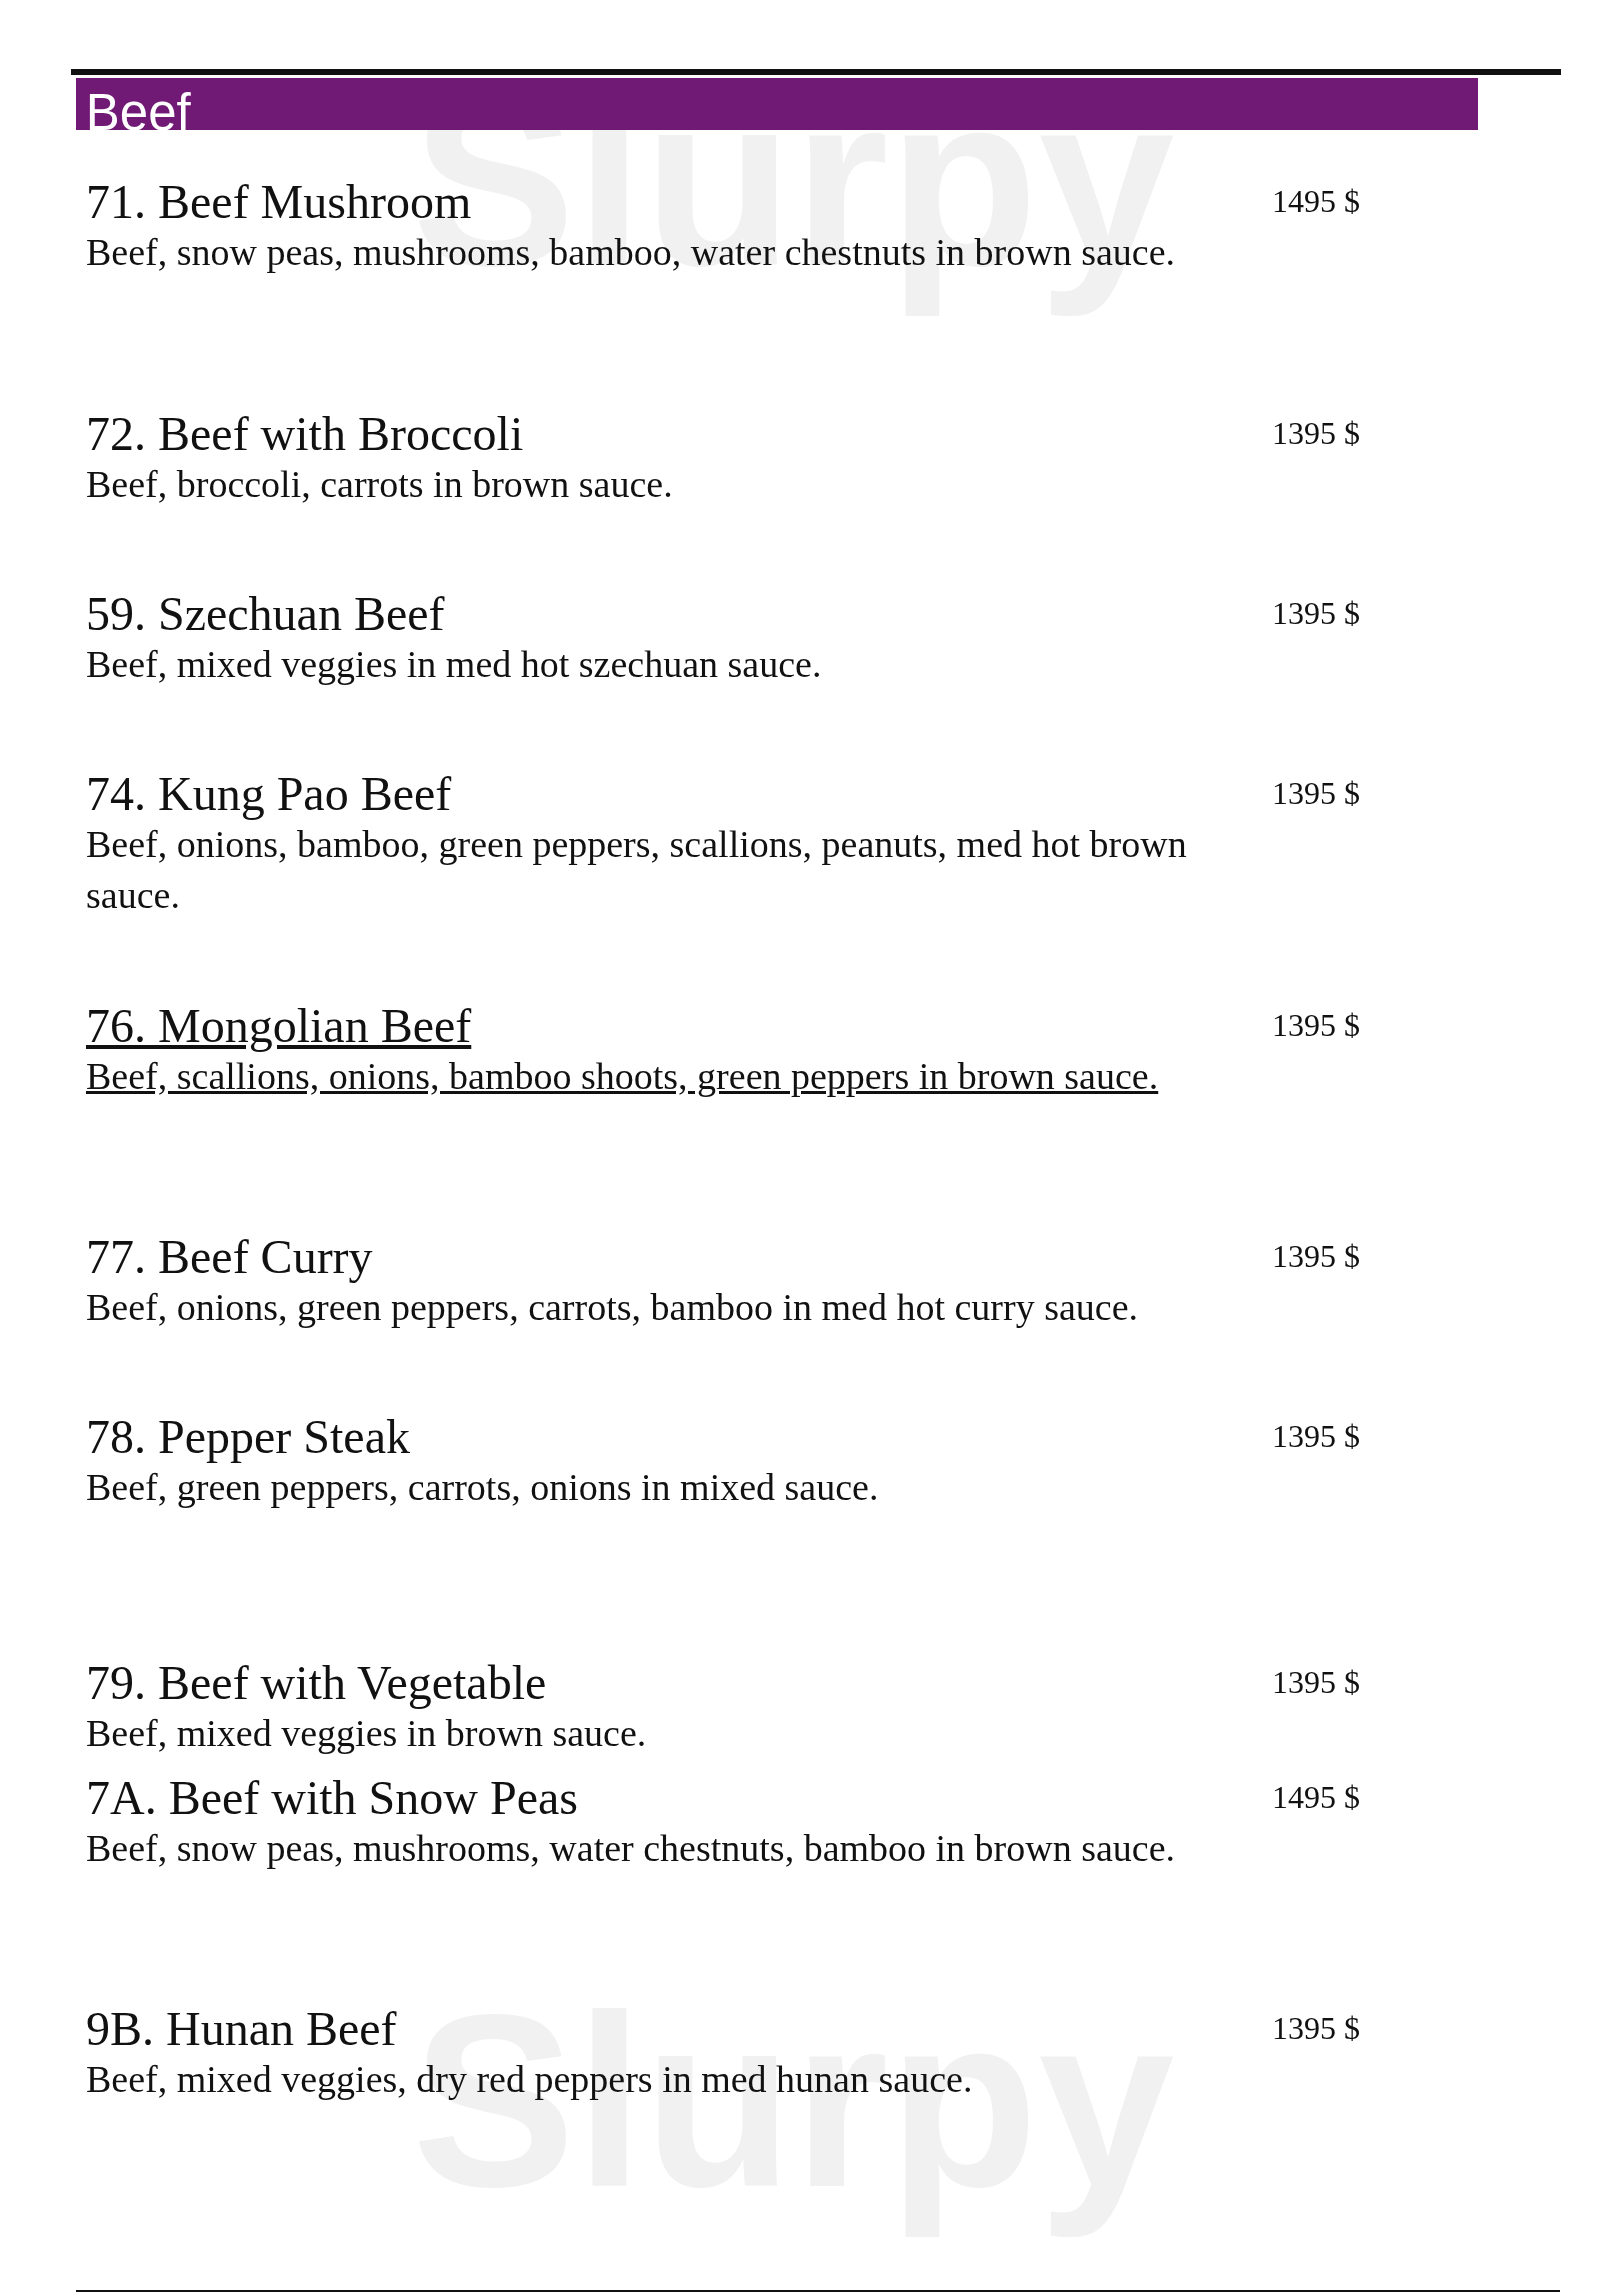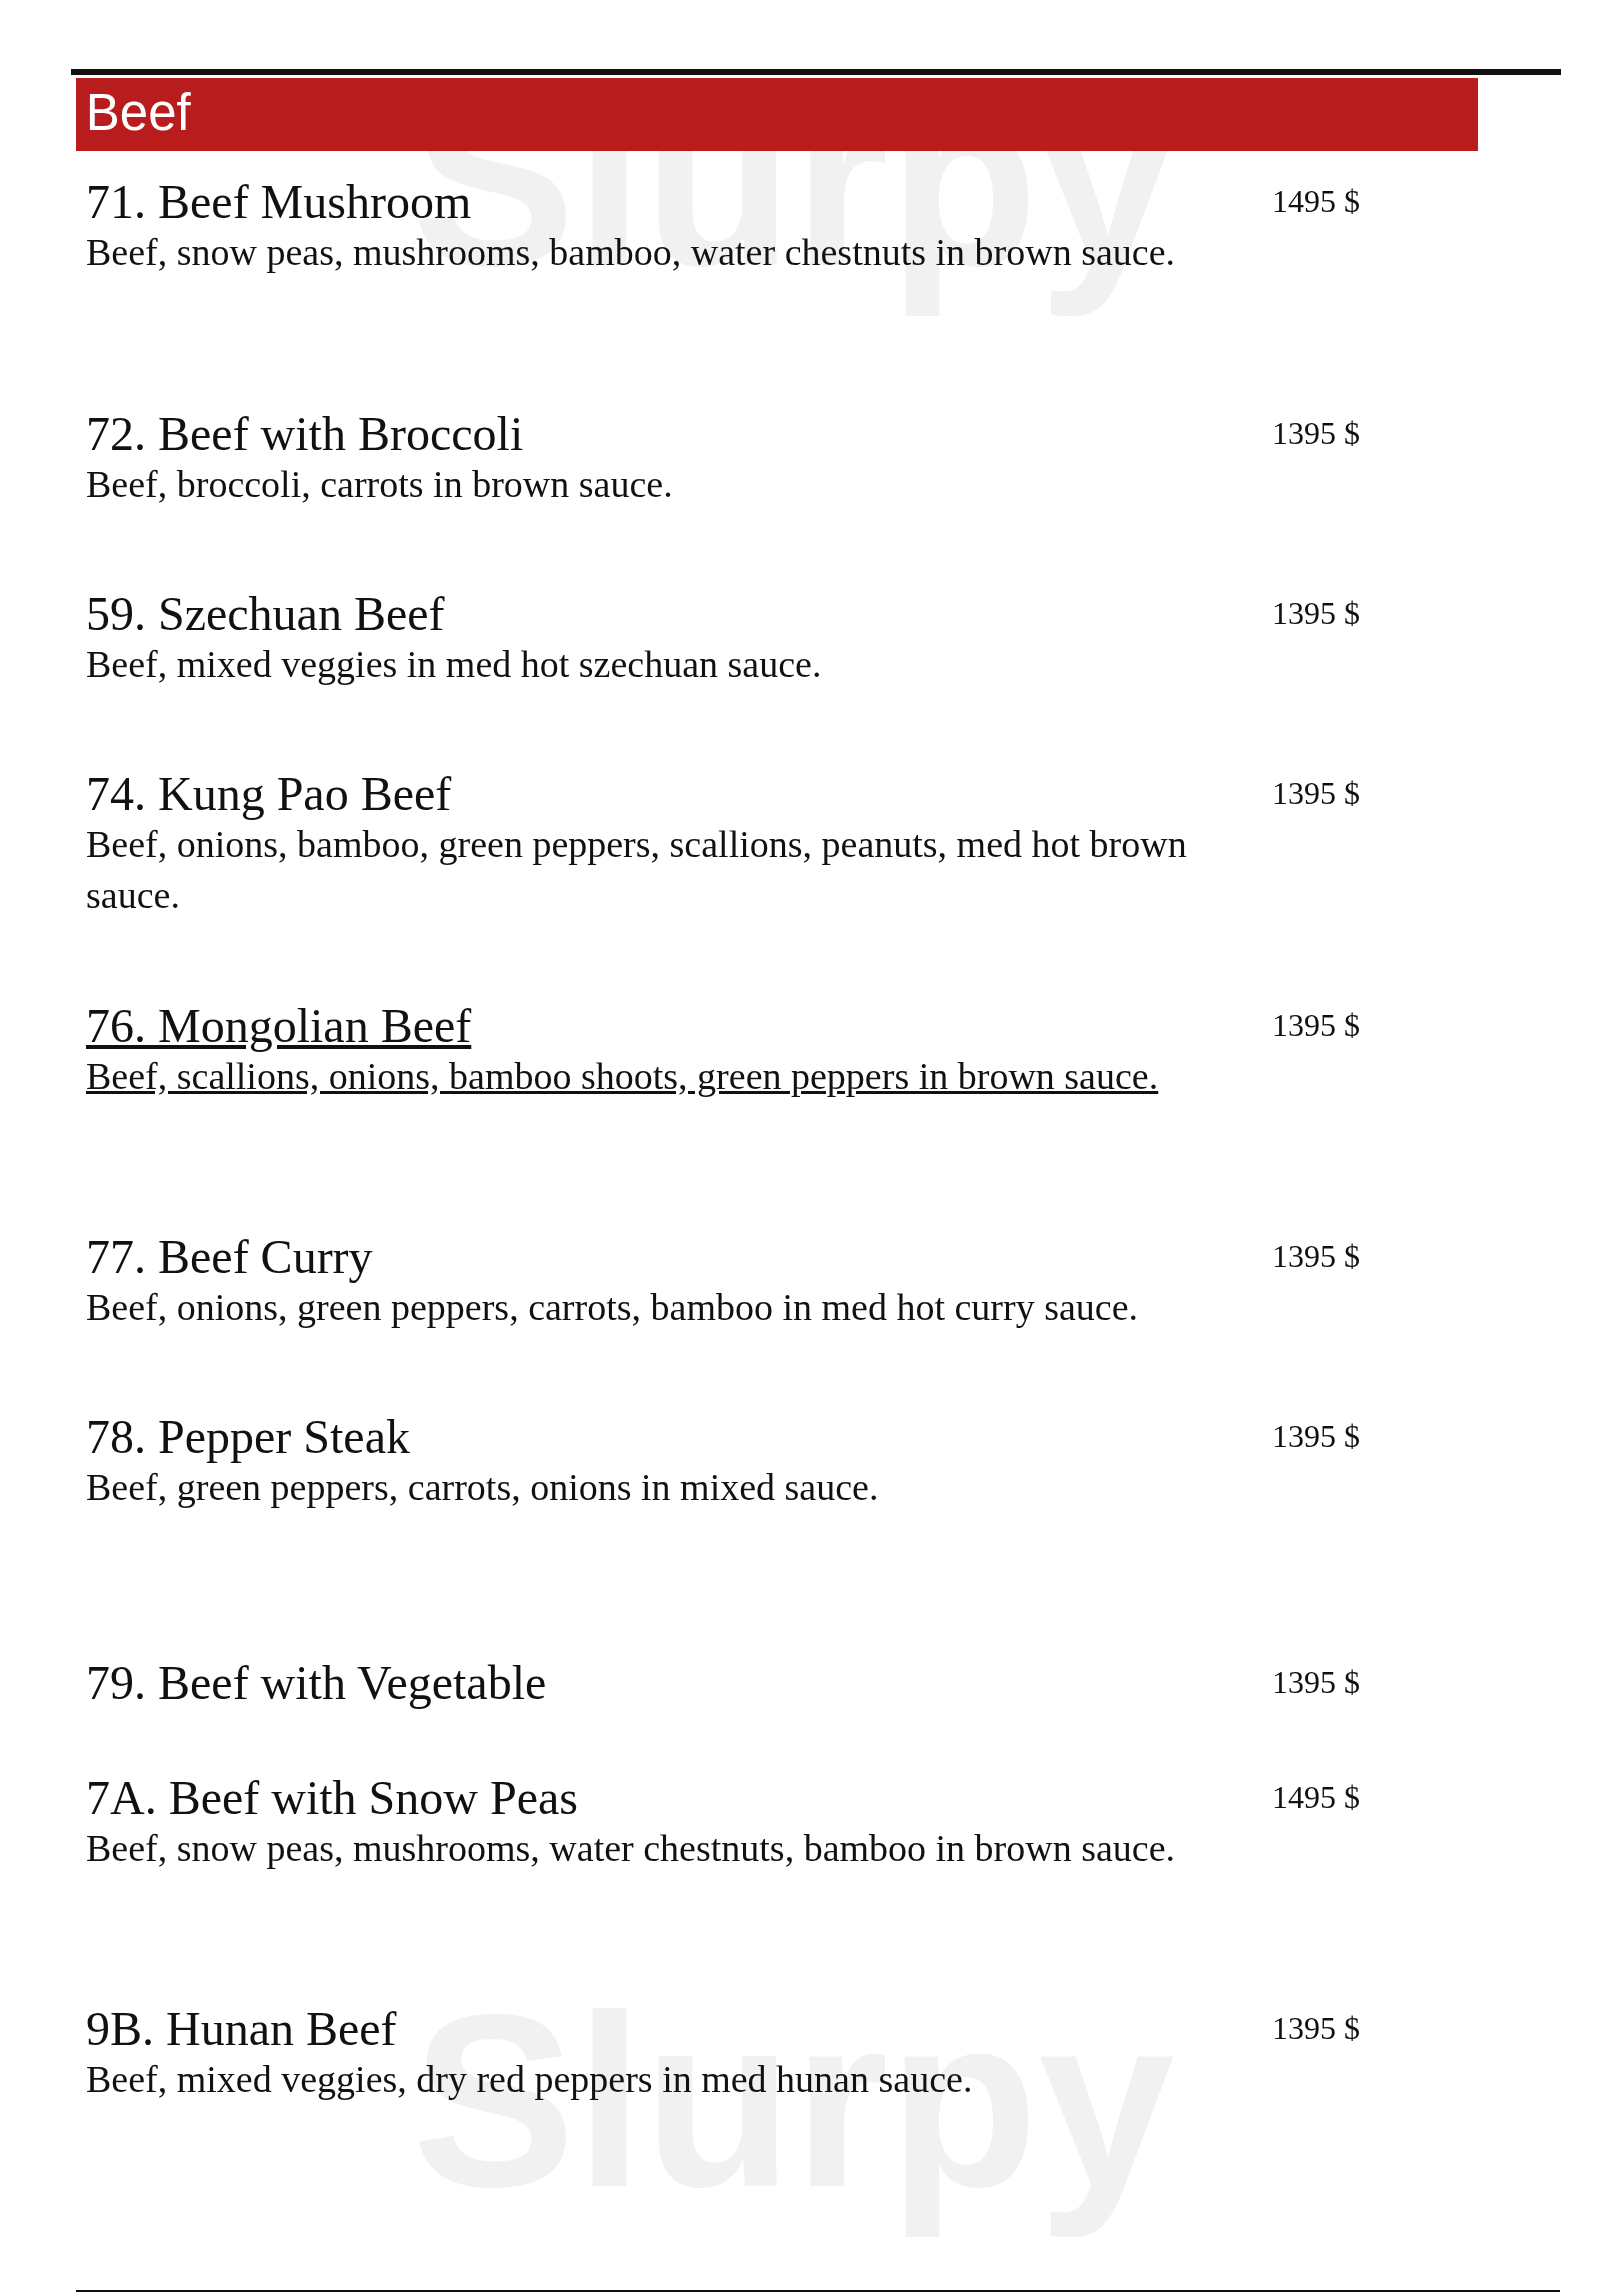--- a/index.html
+++ b/index.html
@@ -1,18 +1,18 @@
 <!DOCTYPE html>
 <html><head>
 <meta charset="utf-8">
 <style>
   html, body { margin:0; padding:0; background:#ffffff; }
   body { width:1621px; height:2293px; position:relative; overflow:hidden; font-family:"Liberation Serif", serif; color:#111; }
   .top-rule { position:absolute; left:71px; top:69px; width:1490px; height:5.9px; background:#111; }
-  .header { position:absolute; left:76px; top:78px; width:1402px; height:73px; background:#b91c1c; }
+  .header { position:absolute; left:76px; top:78px; width:1402px; height:52px; background:#701a75; }
   .header span { position:absolute; left:9.8px; top:3.9px; font-family:"Liberation Sans", sans-serif; font-size:51px; color:#fff; line-height:61px; }
   .item { position:absolute; left:86px; width:1313px; }
   .item .name { font-size:48px; line-height:51px; }
   .item .desc { font-size:38px; line-height:51px; width:1157px; }
   .item .price { position:absolute; left:1186px; top:0; font-size:32px; line-height:51px; white-space:nowrap; }
   .bottom-rule { position:absolute; left:76px; top:2290px; width:1484px; height:2px; background:#111; }
   .watermark { position:absolute; font-family:"Liberation Sans", sans-serif; font-weight:bold; font-size:245px; color:rgba(200,200,200,0.25); pointer-events:none; }
 </style>
 </head>
 <body>
@@ -55,20 +55,21 @@
   <div class="desc" style="width:1274px;">Beef, onions, green peppers, carrots, bamboo in med hot curry sauce.</div>
   <div class="price">1395 $</div>
 </div>
 <div class="item" style="top:1411px;">
   <div class="name">78. Pepper Steak</div>
   <div class="desc">Beef, green peppers, carrots, onions in mixed sauce.</div>
   <div class="price">1395 $</div>
 </div>
 <div class="item" style="top:1657px;">
   <div class="name">79. Beef with Vegetable</div>
+  <div class="desc">Beef, mixed veggies in brown sauce.</div>
   <div class="price">1395 $</div>
 </div>
 <div class="item" style="top:1772px;">
   <div class="name">7A. Beef with Snow Peas</div>
   <div class="desc">Beef, snow peas, mushrooms, water chestnuts, bamboo in brown sauce.</div>
   <div class="price">1495 $</div>
 </div>
 <div class="item" style="top:2003px;">
   <div class="name">9B. Hunan Beef</div>
   <div class="desc">Beef, mixed veggies, dry red peppers in med hunan sauce.</div>

